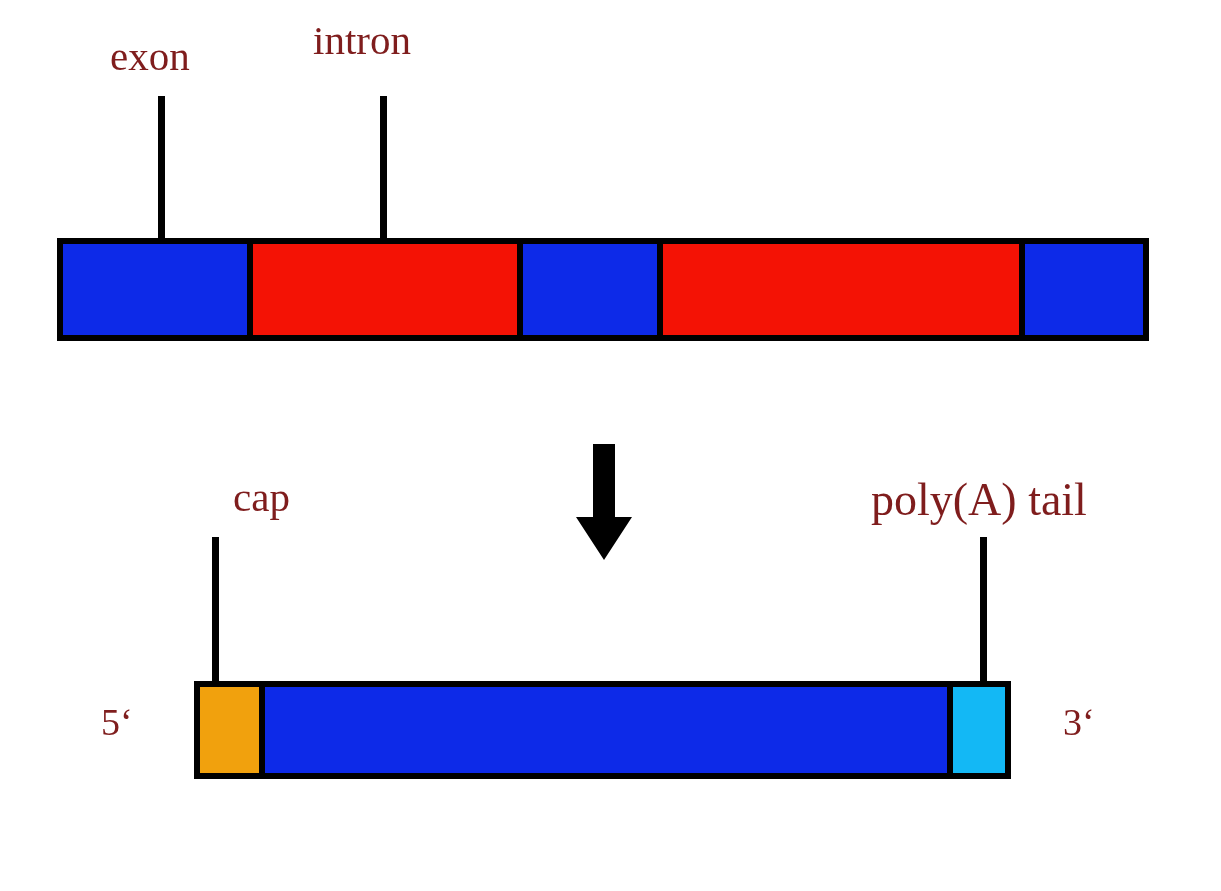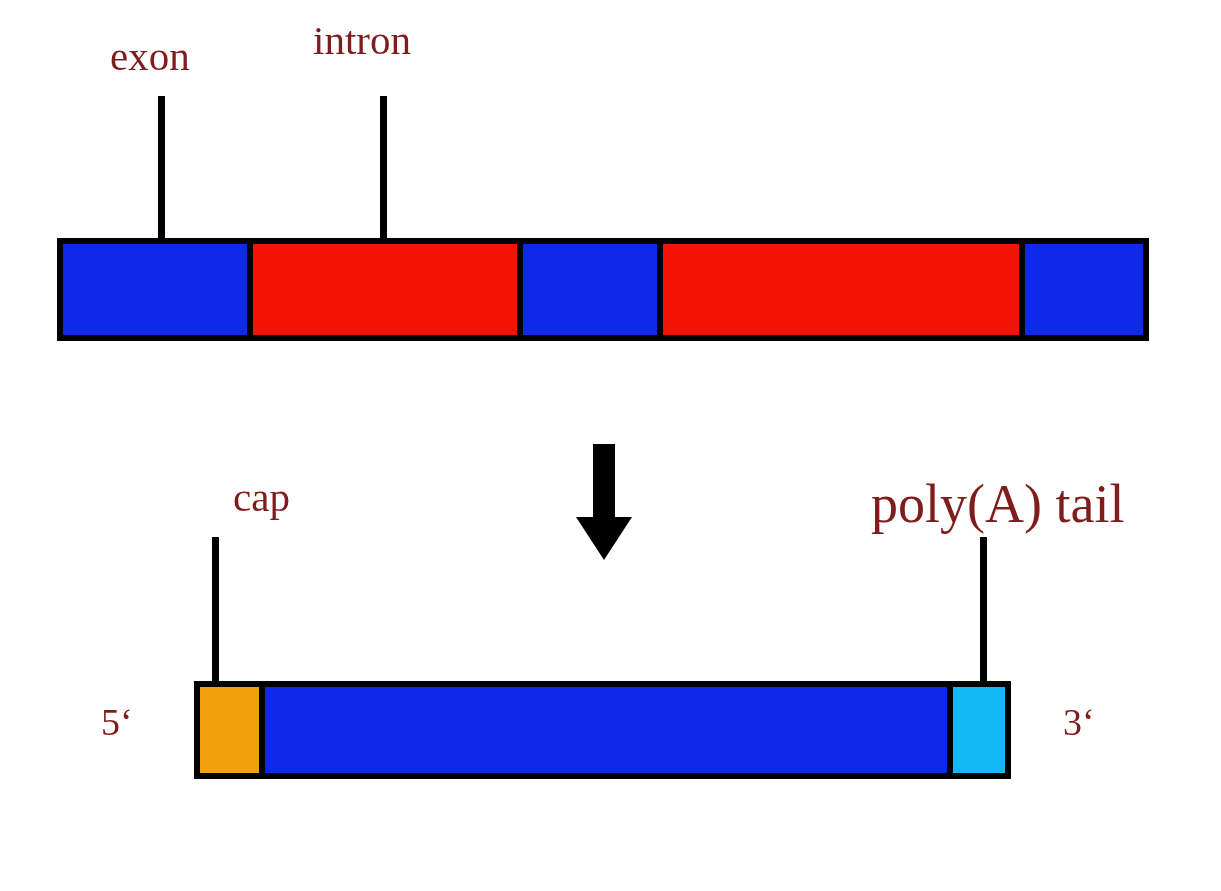--- a/index.html
+++ b/index.html
@@ -24,21 +24,21 @@
     color: #7f1d1d;
     font-family: "Liberation Serif", "DejaVu Serif", serif;
     font-weight: 400;
     white-space: nowrap;
     line-height: 1;
     user-select: none;
   }
   .label-exon      { left: 110px; top: 36px;  font-size: 41px; }
   .label-intron    { left: 313px; top: 20px;  font-size: 41px; }
   .label-cap       { left: 198px; top: 477px; font-size: 41px; margin-left: 35px; }
-  .label-polya     { left: 871px; top: 477px; font-size: 54px; }
+  .label-polya     { left: 871px; top: 477px; font-size: 46px; }
   .label-five      { left: 101px; top: 703px; font-size: 38px; }
   .label-three     { left: 1063px; top: 703px; font-size: 38px; }
 
   
   .leader {
     position: absolute;
     background: #000000;
     width: 7px;
   }
   .leader-exon   { left: 158px; top: 96px;  height: 146px; }

